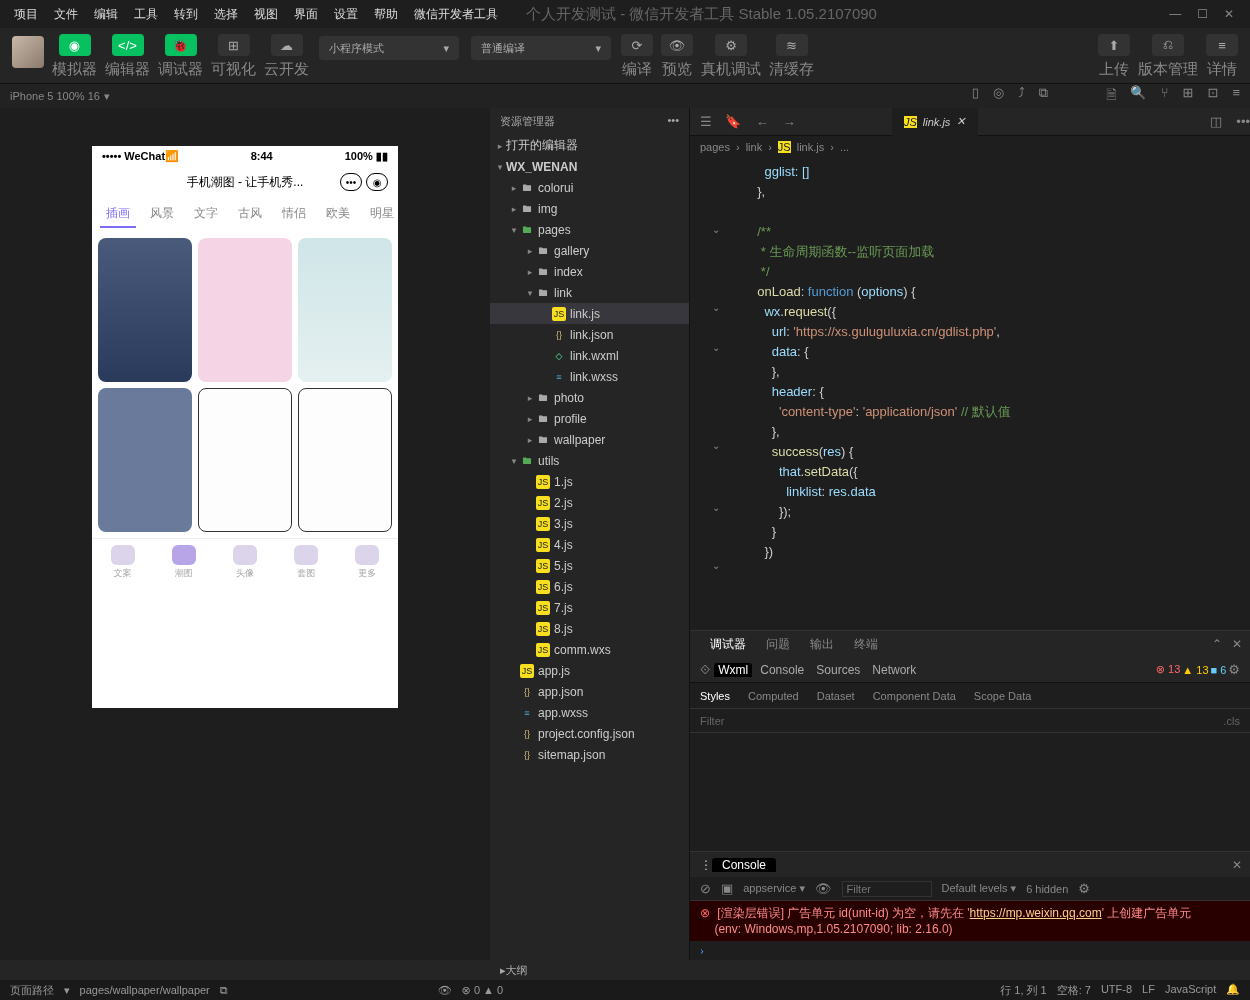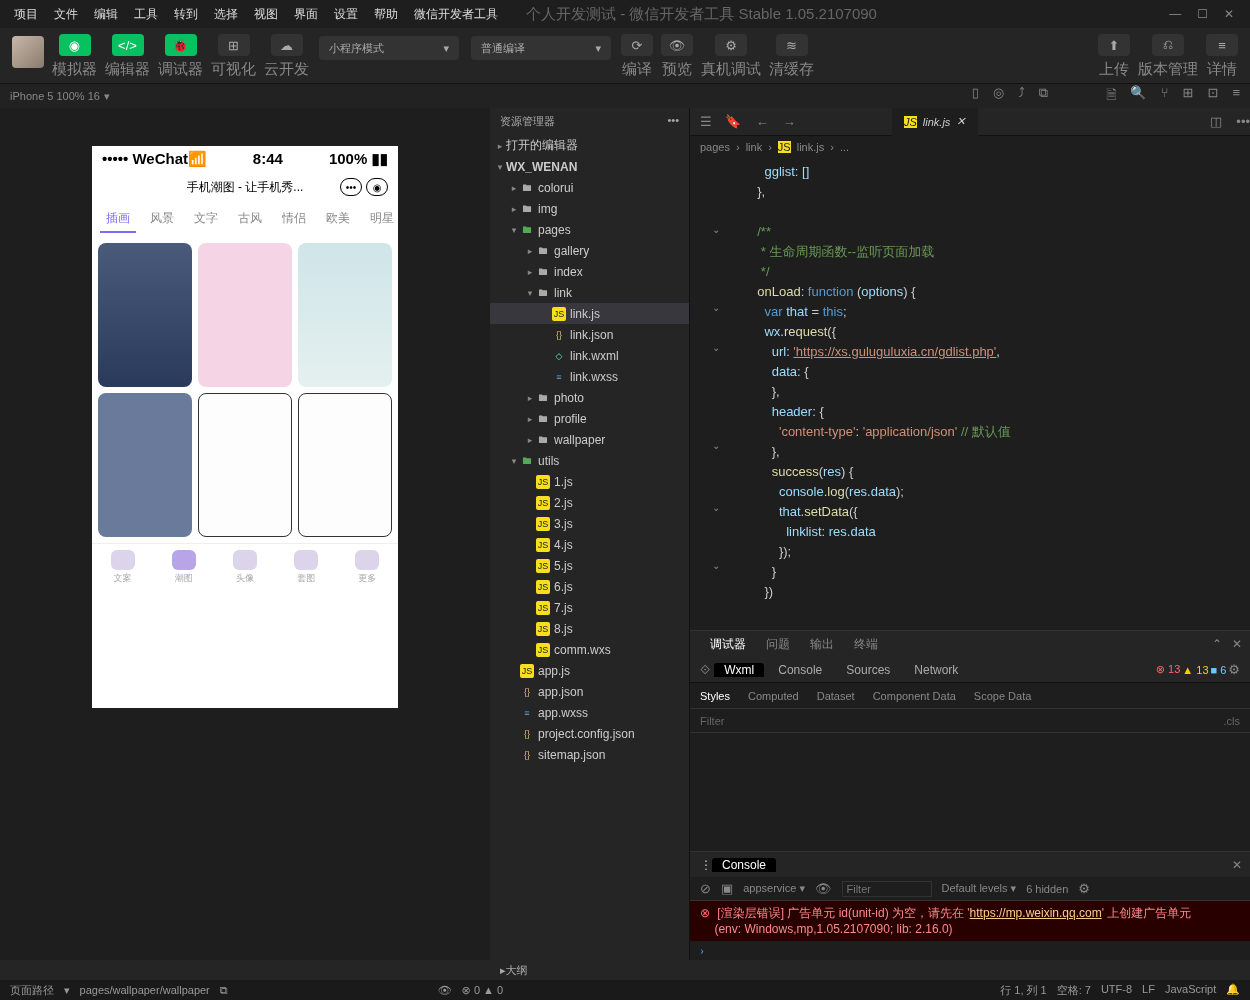--- a/index.html
+++ b/index.html
@@ -15,21 +15,21 @@
 .tbtn .lbl { font-size: 15px; color: #888; margin-top: 4px; }
 .green .icon { background: #07c160; color: #fff; }
 .gray .icon { background: #333; color: #aaa; }
 .dropdown { background: #333; color: #aaa; height: 24px; padding: 0 10px; border-radius: 4px; display: flex; align-items: center; font-size: 11px; margin: 4px 6px; min-width: 140px; justify-content: space-between; }
 .tright { margin-left: auto; display: flex; }
 .devicebar { display: flex; align-items: center; height: 24px; background: #222; padding: 0 10px; color: #888; font-size: 11px; }
 .devicebar .ricons { margin-left: auto; display: flex; gap: 14px; }
 .main { display: flex; height: 852px; }
 .simpanel { width: 490px; background: #1e1e1e; display: flex; justify-content: center; padding-top: 38px; }
 .phone { width: 306px; height: 562px; background: #fff; border-radius: 0; color: #000; }
-.pstatus { display: flex; justify-content: space-between; padding: 4px 10px; font-size: 15px; font-weight: 600; }
+.pstatus { display: flex; justify-content: space-between; padding: 4px 10px; font-size: 11px; font-weight: 600; }
 .pheader { display: flex; align-items: center; justify-content: center; position: relative; height: 30px; font-size: 12px; }
 .pheader .pills { position: absolute; right: 10px; display: flex; gap: 4px; }
 .pill { width: 22px; height: 18px; border: 1px solid #000; border-radius: 10px; display: flex; align-items: center; justify-content: center; font-size: 10px; }
 .ptabs { display: flex; padding: 4px 8px; font-size: 12px; color: #888; gap: 8px; overflow: hidden; }
 .ptabs .ptab { padding: 4px 6px; white-space: nowrap; }
 .ptabs .active { color: #7b6cf6; border-bottom: 2px solid #7b6cf6; }
 .pgrid { display: grid; grid-template-columns: repeat(3,1fr); gap: 6px; padding: 6px; }
 .pcard { height: 144px; border-radius: 8px; }
 .pbottom { display: flex; justify-content: space-around; padding: 6px 0 2px; border-top: 1px solid #eee; }
 .pbottom .bi { display: flex; flex-direction: column; align-items: center; font-size: 9px; color: #aaa; }
@@ -55,21 +55,21 @@
 .code .fcol { position: absolute; left: 22px; top: 0; width: 14px; height: 100%; }
 .code .fmark { position: absolute; color: #888; font-size: 10px; left: 0; }
 .code .cline { padding-left: 50px; white-space: pre; }
 .kgreen { color: #6a9955; } .kblue { color: #569cd6; } .kfn { color: #dcdcaa; } .kstr { color: #ce9178; } .kvar { color: #9cdcfe; } .kthis { color: #569cd6; }
 .debugger { height: 330px; border-top: 1px solid #333; display: flex; flex-direction: column; }
 .dtabbar { display: flex; align-items: center; height: 26px; background: #252526; font-size: 12px; padding-left: 20px; gap: 20px; }
 .dtabbar .dt { color: #888; }
 .dtabbar .dt.active { color: #fff; }
 .dtabbar .x { margin-left: auto; padding-right: 8px; color: #888; display: flex; gap: 10px; }
 .insbar { display: flex; align-items: center; height: 26px; background: #252526; font-size: 12px; padding-left: 10px; gap: 4px; border-bottom: 1px solid #111; }
-.insbar .it { padding: 0 10px; color: #aaa; }
+.insbar .it { padding: 0 4px; color: #aaa; }
 .insbar .it.active { background: #000; color: #fff; border-radius: 3px 3px 0 0; }
 .insbar .badges { margin-left: auto; display: flex; gap: 2px; padding-right: 10px; font-size: 11px; align-items: center; }
 .berr { color: #f66; margin-left: 7px; } .bwarn { color: #fc0; } .binfo { color: #6cf; }
 .stylerow { display: flex; height: 26px; align-items: center; background: #1e1e1e; font-size: 11px; padding-left: 10px; gap: 18px; border-bottom: 1px solid #333; }
 .stylerow .sa { color: #fff; } .stylerow .si { color: #888; }
 .filterrow { display: flex; height: 24px; align-items: center; padding: 0 10px; font-size: 11px; color: #666; justify-content: space-between; border-bottom: 1px solid #333; }
 .consolehdr { display: flex; align-items: center; height: 26px; background: #252526; font-size: 12px; padding-left: 10px; border-top: 1px solid #333; }
 .consolehdr .ci { padding: 0 10px; background: #000; color: #fff; border-radius: 3px 3px 0 0; }
 .consolehdr .x { margin-left: auto; padding-right: 8px; color: #888; }
 .cfilter { display: flex; align-items: center; height: 24px; background: #1e1e1e; padding: 0 10px; font-size: 11px; color: #888; gap: 10px; border-bottom: 1px solid #333; }
@@ -428,30 +428,28 @@
 <span class="fmark" style="top:340px">⌄</span>
 <span class="fmark" style="top:398px">⌄</span>
 </div>
 <div class="cline"><span class="kvar">    gglist: []</span></div>
 <div class="cline">  },</div>
 <div class="cline"> </div>
 <div class="cline"><span class="kgreen">  /**</span></div>
 <div class="cline"><span class="kgreen">   * 生命周期函数--监听页面加载</span></div>
 <div class="cline"><span class="kgreen">   */</span></div>
 <div class="cline">  <span class="kfn">onLoad</span>: <span class="kblue">function</span> (<span class="kvar">options</span>) {</div>
-<div class="cline">    <span class="kblue">var</span> <span class="kvar">that</span> = <span class="kthis">this</span>;</div>
 <div class="cline">    <span class="kvar">wx</span>.<span class="kfn">request</span>({</div>
-<div class="cline">      <span class="kvar">url</span>: <span class="kstr" style="text-decoration:underline">'https://xs.guluguluxia.cn/gdlist.php'</span>,</div>
+<div class="cline">      <span class="kvar">url</span>: <span class="kstr" style="">'https://xs.guluguluxia.cn/gdlist.php'</span>,</div>
 <div class="cline">      <span class="kvar">data</span>: {</div>
 <div class="cline">      },</div>
 <div class="cline">      <span class="kvar">header</span>: {</div>
 <div class="cline">        <span class="kstr">'content-type'</span>: <span class="kstr">'application/json'</span> <span class="kgreen">// 默认值</span></div>
 <div class="cline">      },</div>
 <div class="cline">      <span class="kfn">success</span>(<span class="kvar">res</span>) {</div>
-<div class="cline">        <span class="kvar">console</span>.<span class="kfn">log</span>(<span class="kvar">res.data</span>);</div>
 <div class="cline">        <span class="kvar">that</span>.<span class="kfn">setData</span>({</div>
 <div class="cline">          <span class="kvar">linklist</span>: <span class="kvar">res.data</span></div>
 <div class="cline">        });</div>
 <div class="cline">      }</div>
 <div class="cline">    })</div>
     </div>
 
     <div class="debugger">
       <div class="dtabbar">
         <span class="dt active">调试器</span>

